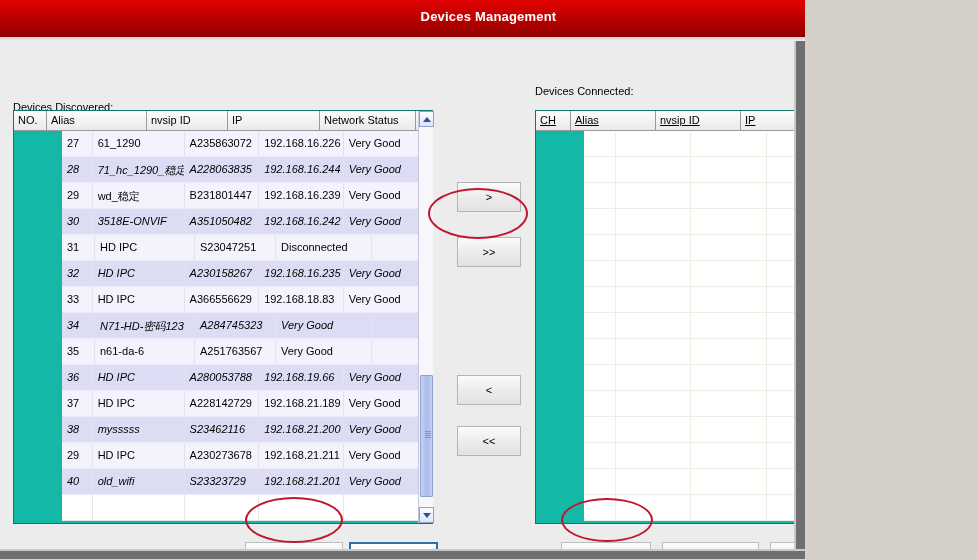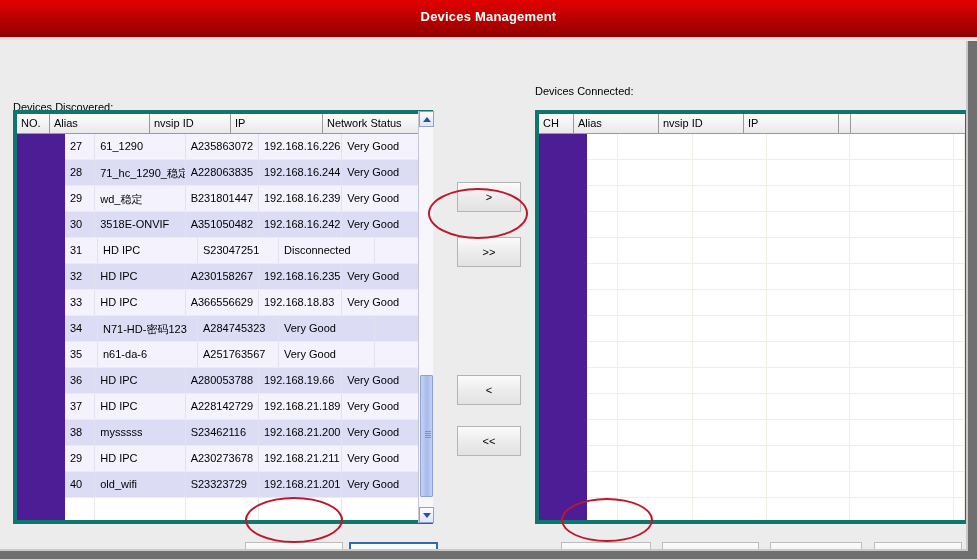--- a/index.html
+++ b/index.html
@@ -3,21 +3,21 @@
 <meta charset="utf-8">
 <style>
   html,body{margin:0;padding:0;}
   body{
     width:977px;height:559px;overflow:hidden;
     background:#d4d0c8;
     font-family:"Liberation Sans","DejaVu Sans",sans-serif;
     font-size:11px;color:#000;
     -webkit-font-smoothing:none;
   }
-  #app{position:relative;width:977px;height:559px;background:#e8e8e8;overflow:hidden;}
+  #app{position:relative;width:805px;height:559px;background:#e8e8e8;overflow:hidden;}
 
   
   .titlebar{
     position:absolute;left:0;top:0;width:977px;height:37px;
     background:linear-gradient(to bottom,#e00000 0%,#d40202 18%,#c00000 45%,#9c0000 85%,#8e0000 100%);
     border-bottom:1px solid #bdbdbd;
   }
   .titlebar .ttl{
     position:absolute;left:0;top:9px;width:977px;text-align:center;
     color:#ffffff;font-size:13px;font-weight:bold;letter-spacing:.2px;
@@ -43,44 +43,44 @@
   .edge-bottom{position:absolute;left:0;bottom:0;width:977px;height:8px;background:#6f6f6f;}
   .edge-bottom-in{position:absolute;left:0;bottom:8px;width:968px;height:2px;background:#c9c9c9;}
 
   
   .panel-label{position:absolute;font-size:11px;color:#000;}
   .lbl-left{left:11px;top:60px;text-decoration:underline;}
   .lbl-right{left:533px;top:44px;}
 
   
   .grid{
-    position:absolute;background:#4c1d95;
-    border:4px solid #0f766e;
+    position:absolute;background:#14b8a6;
+    border:1px solid #0f766e;
     box-sizing:border-box;overflow:hidden;
   }
   .grid-left{left:11px;top:69px;width:420px;height:414px;}
-  .grid-right{left:533px;top:69px;width:434px;height:414px;}
+  .grid-right{left:533px;top:69px;width:434px;height:414px;text-decoration:underline;}
 
   .hdr{
     display:flex;height:20px;box-sizing:border-box;
     background:linear-gradient(to bottom,#fbfbfb,#eaeaea);
     border-bottom:1px solid #9a9a9a;
   }
   .hdr .hc{
     box-sizing:border-box;
     border-right:1px solid #9a9a9a;
     padding:3px 0 0 4px;
     font-size:11px;color:#000;white-space:nowrap;overflow:hidden;
     background:linear-gradient(to bottom,#fdfdfd,#e9e9e9);
   }
 
   .rows{position:relative;margin-left:48px;}
   .row{display:flex;height:26px;box-sizing:border-box;border-bottom:1px solid #eceaf6;}
   .row.odd{background:#f4f2fd;}
-  .row.even{background:#dcdcf5;}
+  .row.even{background:#dcdcf5;font-style:italic;}
   .row.blank{background:#ffffff;border-bottom:1px solid #e6e6e6;}
   .row .c{
     box-sizing:border-box;border-right:1px solid #e3e1f0;
     padding:6px 0 0 5px;font-size:11px;white-space:nowrap;overflow:hidden;
   }
   .row.blank .c{border-right:1px solid #e6e6e6;}
 
   
   .cL0{width:33px;padding-left:8px;}
   .cL1{width:100px;}

